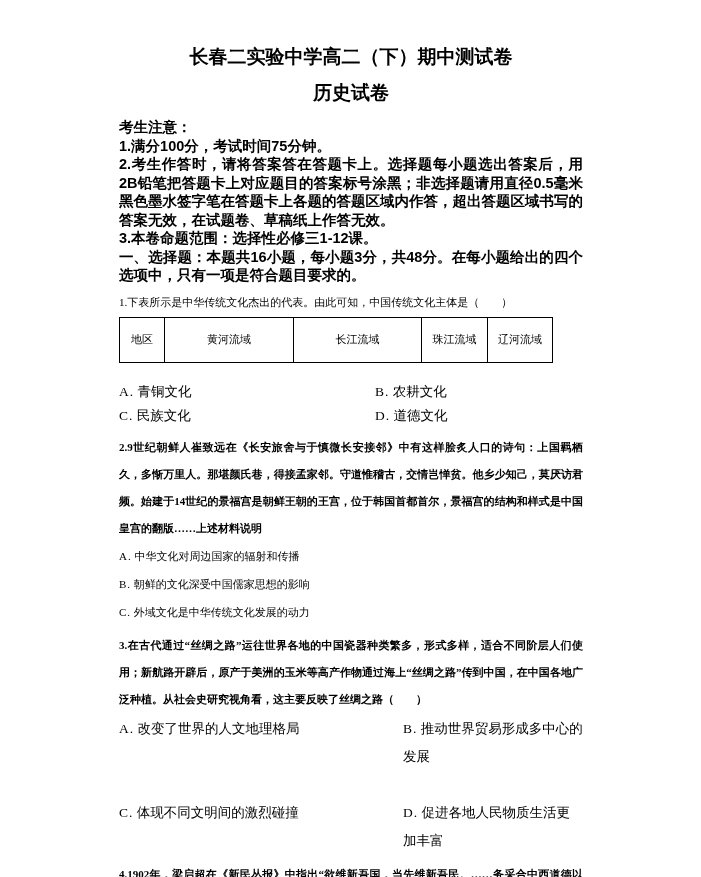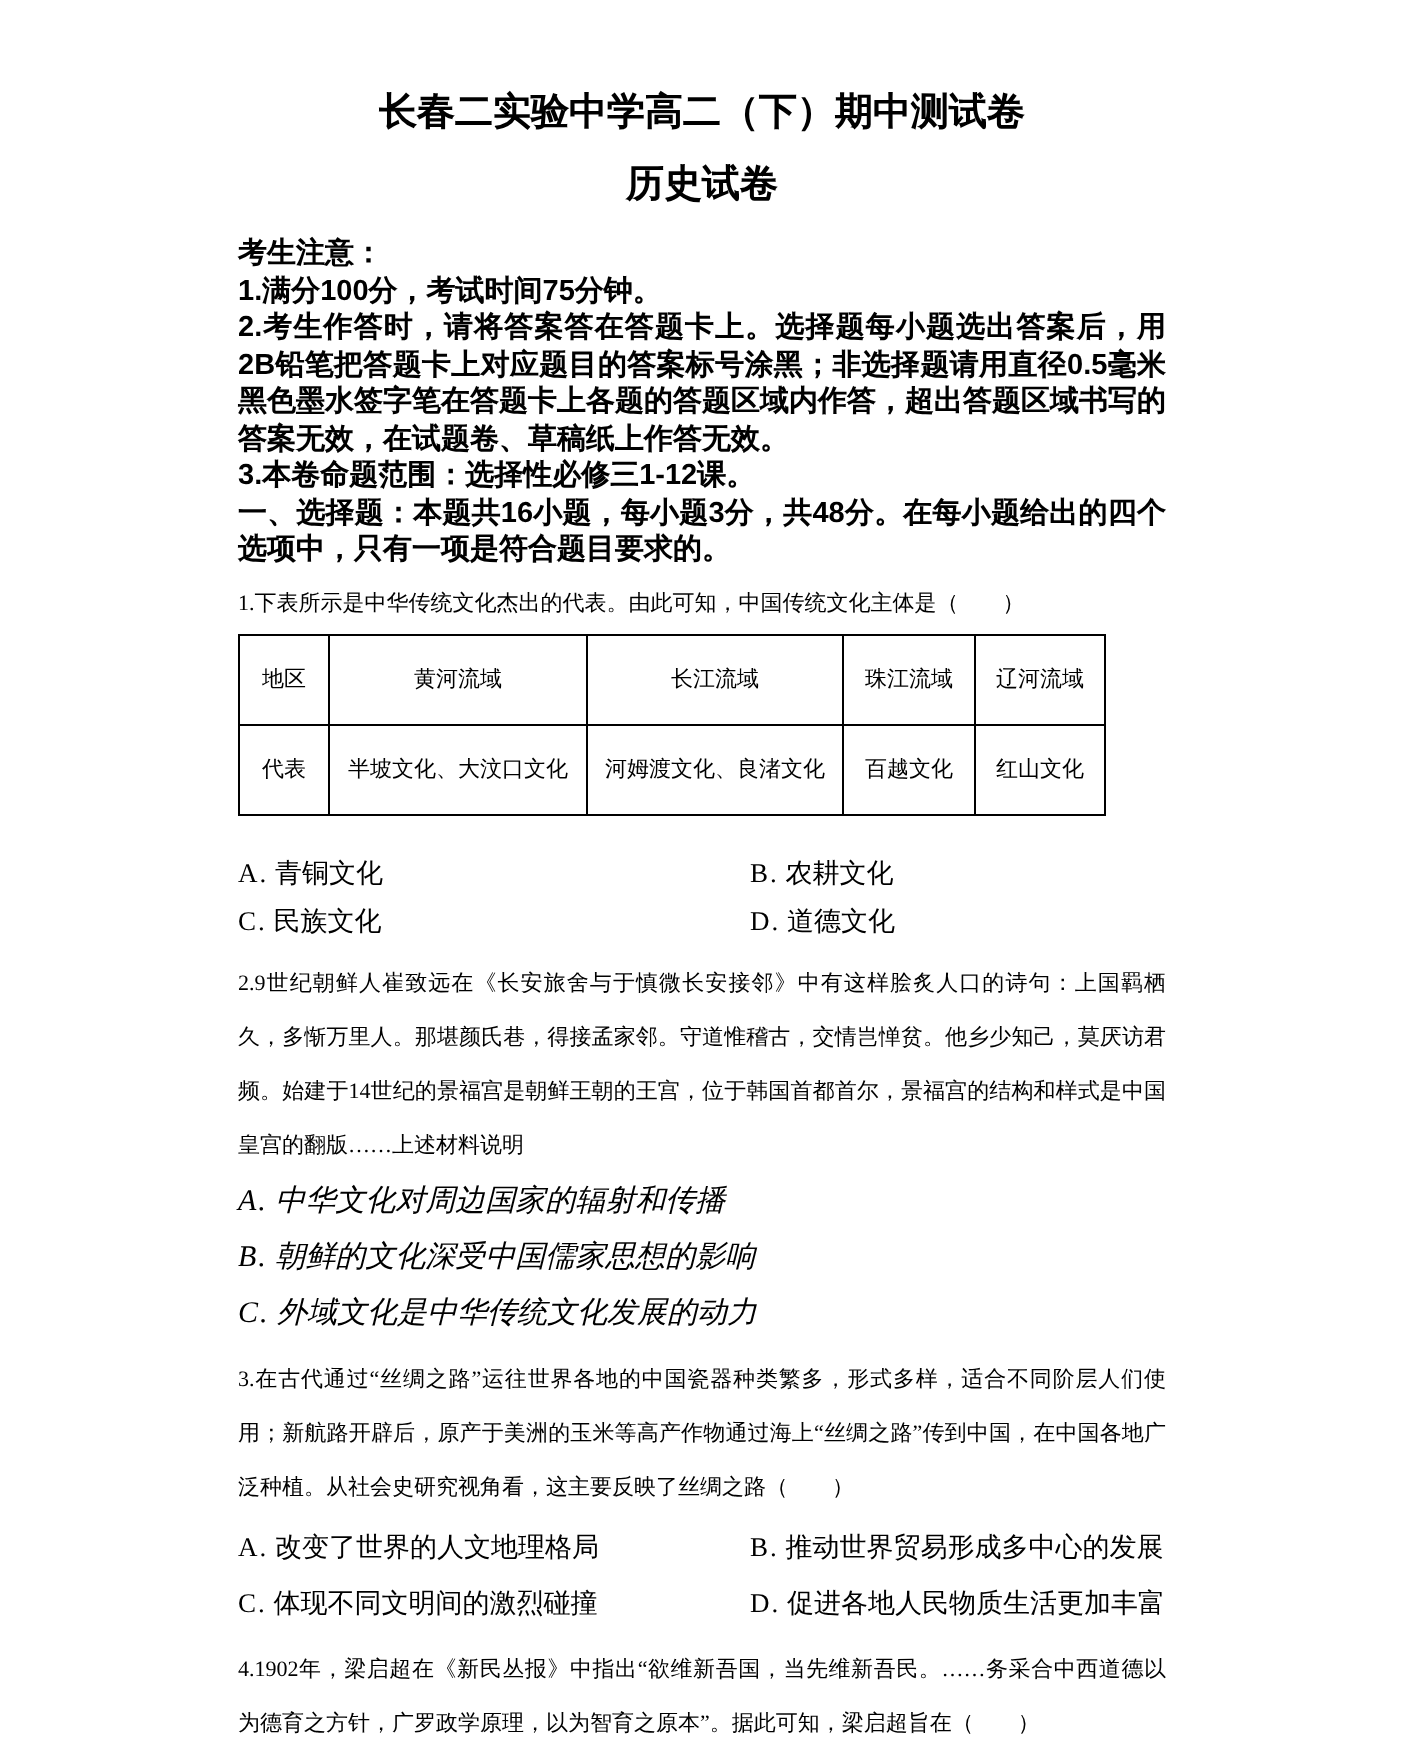--- a/index.html
+++ b/index.html
@@ -55,27 +55,27 @@
   }
 
   .opts-grid {
     display: grid;
     grid-template-columns: 256px 1fr;
     font-size: 13.5px;
     line-height: 24px;
     row-gap: 0;
   }
   .opts-grid.q1 { margin: 17px 0 6px 0; }
-  .opts-grid.q3 { margin: 2px 0 6px 0; line-height: 28px; }
+  .opts-grid.q3 { margin: 2px 0 6px 0; line-height: 28px; gap: 28px; }
 
-  .opts-list { font-size: 15px; font-style: italic; }
+  .opts-list { font-size: 11px; }
   .opts-list .opt { line-height: 28px; }
 
   .opt-label { letter-spacing: 1px; }
-  .gap-q { margin-top: 6px; }
+  .gap-q { margin-top: 6px; font-weight: bold; }
 </style>
 </head>
 <body>
 
 <div class="page">
 
   <h1 class="title hdr">长春二实验中学高二（下）期中测试卷</h1>
   <h2 class="subtitle hdr">历史试卷</h2>
 
   <div class="notice hdr">
@@ -89,27 +89,20 @@
   <p class="qstem single">1.下表所示是中华传统文化杰出的代表。由此可知，中国传统文化主体是（　　）</p>
 
   <table class="qtable">
     <tbody>
         <tr>
       <td style="width:38px">地区</td>
       <td style="width:122px">黄河流域</td>
       <td style="width:121px">长江流域</td>
       <td style="width:59px">珠江流域</td>
       <td style="width:58px">辽河流域</td>
-    </tr>
-    <tr>
-      <td>代表</td>
-      <td>半坡文化、大汶口文化</td>
-      <td>河姆渡文化、良渚文化</td>
-      <td>百越文化</td>
-      <td>红山文化</td>
     </tr>
   </tbody>
     </table>
 
   <div class="opts-grid q1">
     <div class="opt"><span class="opt-label">A.</span> <span>青铜文化</span></div>
     <div class="opt"><span class="opt-label">B.</span> <span>农耕文化</span></div>
     <div class="opt"><span class="opt-label">C.</span> <span>民族文化</span></div>
     <div class="opt"><span class="opt-label">D.</span> <span>道德文化</span></div>
   </div>

